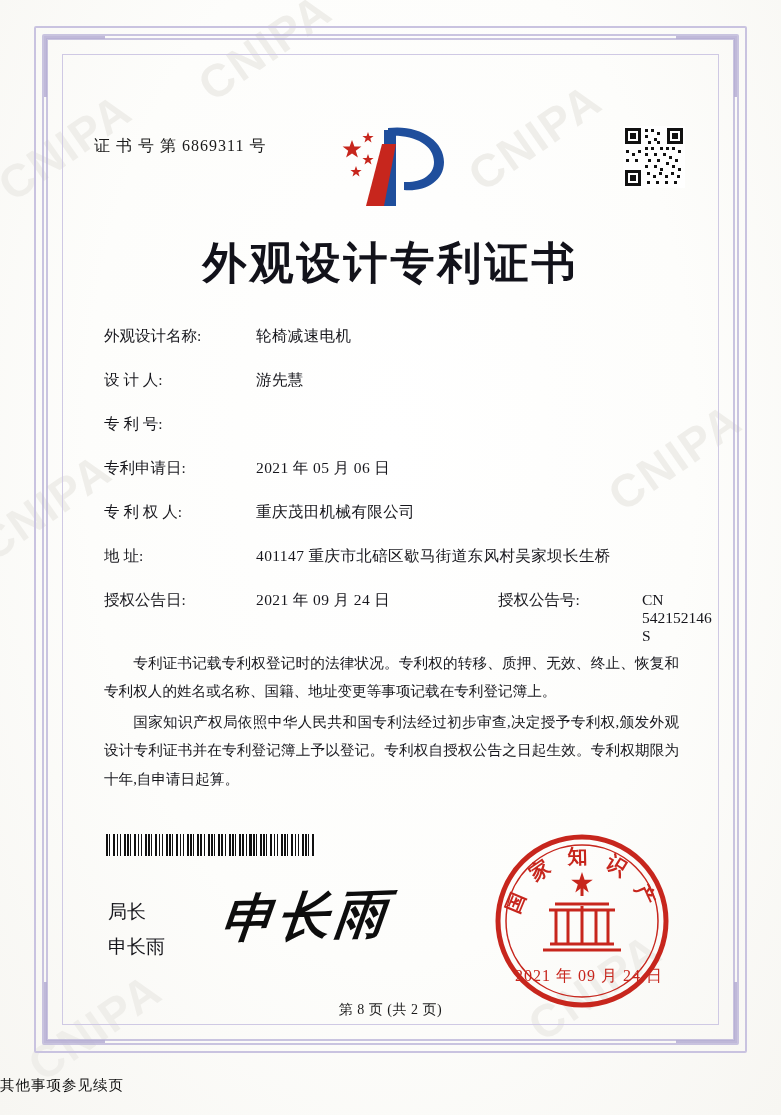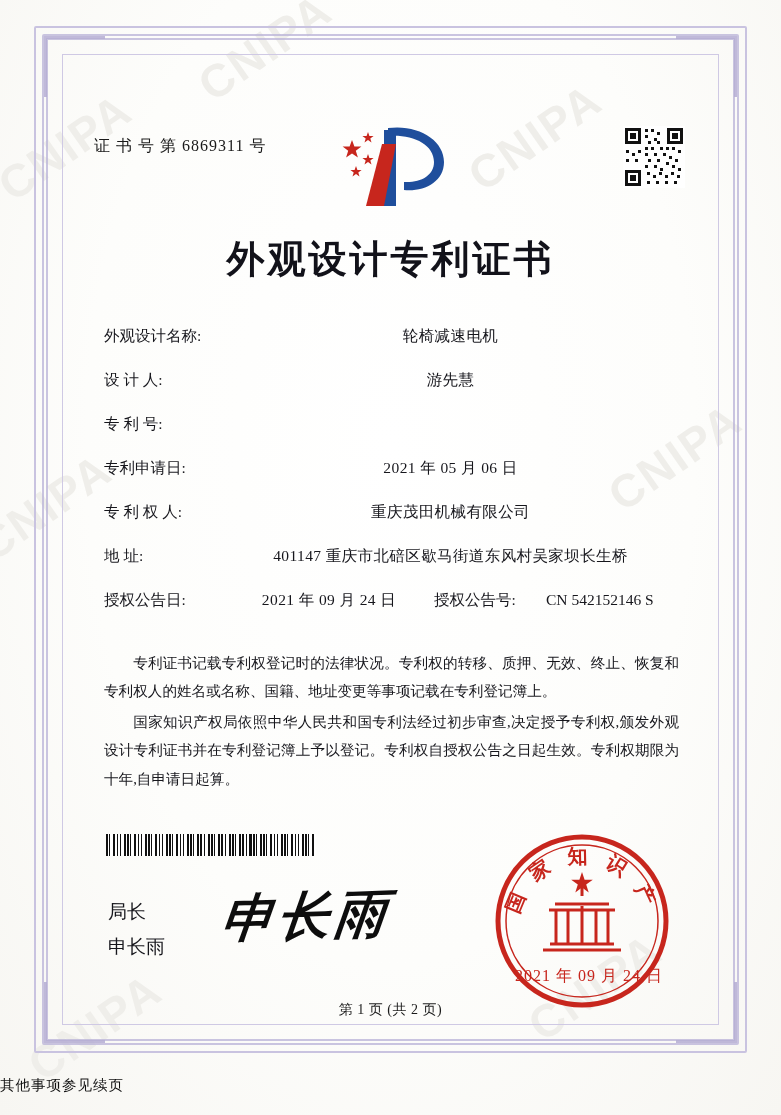--- a/index.html
+++ b/index.html
@@ -110,51 +110,51 @@
     width: 62px;
     height: 62px;
   }
 
   .title {
     position: absolute;
     left: 0;
     right: 0;
     top: 180px;
     text-align: center;
-    font-size: 38px;
+    font-size: 44px;
     font-weight: bold;
     letter-spacing: 3px;
     color: #12121a;
     font-family: "DejaVu Serif", "Liberation Serif", serif;
   }
 
   
   .fields {
     position: absolute;
     left: 42px;
     right: 42px;
     top: 272px;
   }
   .field-row {
     display: flex;
     align-items: baseline;
     margin-bottom: 23px;
     font-size: 15.5px;
     color: #16161c;
+    gap: 32px;
   }
   .field-label {
     width: 120px;
     flex: 0 0 120px;
     letter-spacing: 0px;
     white-space: nowrap;
   }
   .field-value {
     flex: 1 1 auto;
     letter-spacing: .4px;
-    text-align: center;
   }
   .field-row.dual .field-label { width: 120px; flex: 0 0 120px; }
   .field-row.dual .field-value { flex: 0 0 210px; }
   .field-row.dual .field-label2 {
     flex: 0 0 112px;
     white-space: nowrap;
   }
   .field-row.dual .field-value2 { flex: 1 1 auto; }
 
   
@@ -421,17 +421,17 @@
         <defs>
           <path id="sealArc" d="M 25 95 A 64 64 0 0 1 153 95" fill="none"></path>
         </defs>
         <text font-family="Liberation Serif, serif" font-size="20" font-weight="bold" fill="#c7261d" letter-spacing="6">
           <textPath href="#sealArc" startOffset="6%">国 家 知 识 产 权 局</textPath>
         </text>
       </svg>
     </div>
     <div class="seal-date">2021 年 09 月 24 日</div>
 
-    <div class="page-no">第 1 页 (共 2 页)</div>
+    <div class="page-no">第 8 页 (共 2 页)</div>
   </div>
 
   <div class="footnote">其他事项参见续页</div>
 </div>
 
 </body></html>

